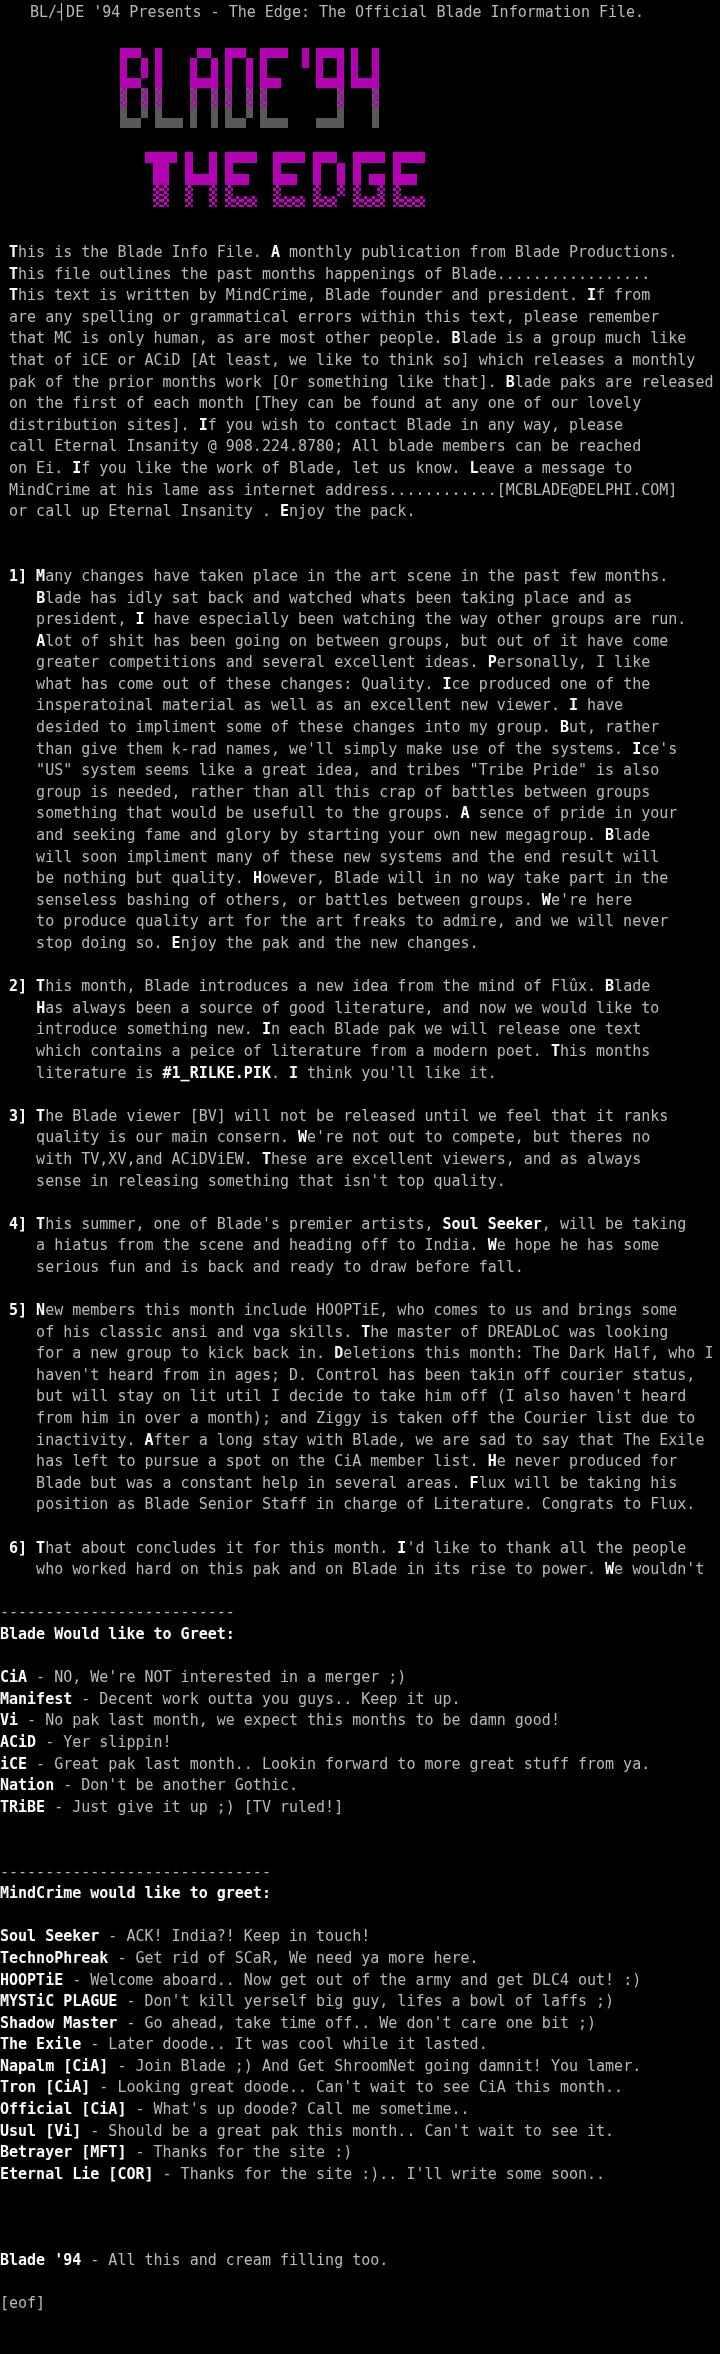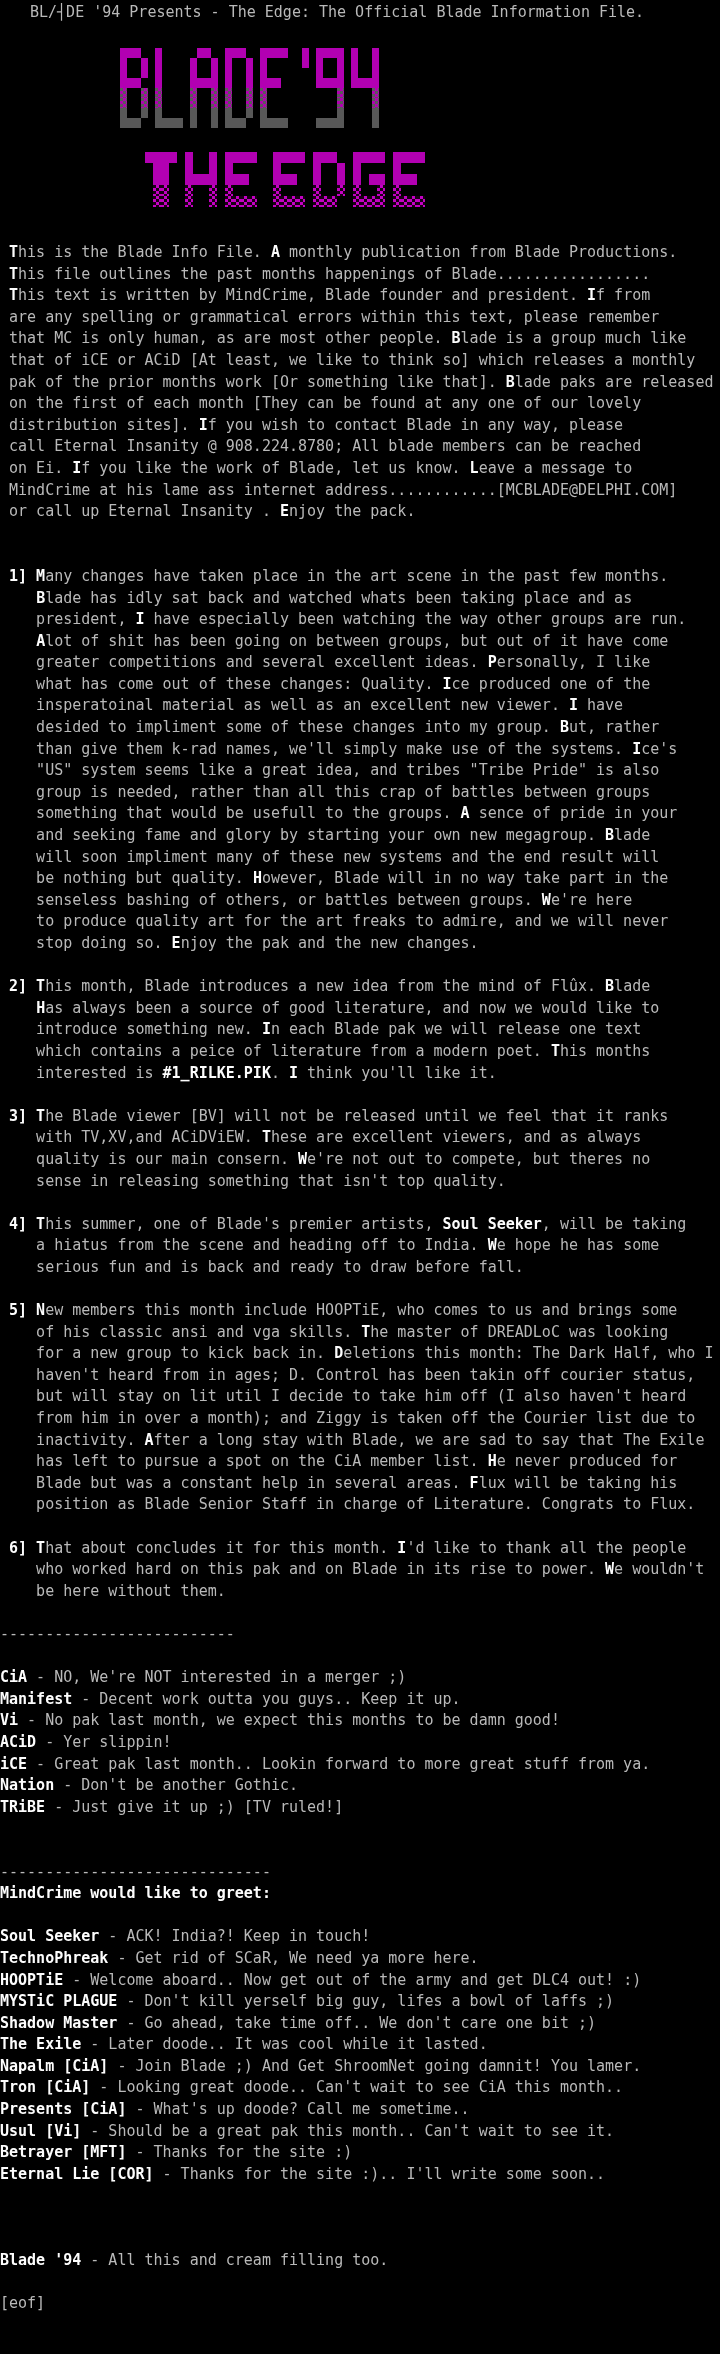--- a/index.html
+++ b/index.html
@@ -285,47 +285,47 @@
       <div class="line"><span class="seg-g">    will soon impliment many of these new systems and the end result will</span></div>
       <div class="line"><span class="seg-g">    be nothing but quality. </span><span class="seg-w">H</span><span class="seg-g">owever, Blade will in no way take part in the</span></div>
       <div class="line"><span class="seg-g">    senseless bashing of others, or battles between groups. </span><span class="seg-w">W</span><span class="seg-g">e're here</span></div>
       <div class="line"><span class="seg-g">    to produce quality art for the art freaks to admire, and we will never</span></div>
       <div class="line"><span class="seg-g">    stop doing so. </span><span class="seg-w">E</span><span class="seg-g">njoy the pak and the new changes.</span></div>
       <div class="line"></div>
       <div class="line"><span class="seg-w"> 2] T</span><span class="seg-g">his month, Blade introduces a new idea from the mind of Flûx. </span><span class="seg-w">B</span><span class="seg-g">lade</span></div>
       <div class="line"><span class="seg-g">    </span><span class="seg-w">H</span><span class="seg-g">as always been a source of good literature, and now we would like to</span></div>
       <div class="line"><span class="seg-g">    introduce something new. </span><span class="seg-w">I</span><span class="seg-g">n each Blade pak we will release one text</span></div>
       <div class="line"><span class="seg-g">    which contains a peice of literature from a modern poet. </span><span class="seg-w">T</span><span class="seg-g">his months</span></div>
-      <div class="line"><span class="seg-g">    interested is </span><span class="seg-w">#1_RILKE.PIK</span><span class="seg-g">. </span><span class="seg-w">I</span><span class="seg-g"> think you'll like it.</span></div>
+      <div class="line"><span class="seg-g">    literature is </span><span class="seg-w">#1_RILKE.PIK</span><span class="seg-g">. </span><span class="seg-w">I</span><span class="seg-g"> think you'll like it.</span></div>
       <div class="line"></div>
       <div class="line"><span class="seg-w"> 3] T</span><span class="seg-g">he Blade viewer [BV] will not be released until we feel that it ranks</span></div>
+      <div class="line"><span class="seg-g">    quality is our main consern. </span><span class="seg-w">W</span><span class="seg-g">e're not out to compete, but theres no</span></div>
       <div class="line"><span class="seg-g">    with TV,XV,and ACiDViEW. </span><span class="seg-w">T</span><span class="seg-g">hese are excellent viewers, and as always</span></div>
-      <div class="line"><span class="seg-g">    quality is our main consern. </span><span class="seg-w">W</span><span class="seg-g">e're not out to compete, but theres no</span></div>
       <div class="line"><span class="seg-g">    sense in releasing something that isn't top quality.</span></div>
       <div class="line"></div>
       <div class="line"><span class="seg-w"> 4] T</span><span class="seg-g">his summer, one of Blade's premier artists, </span><span class="seg-w">Soul Seeker</span><span class="seg-g">, will be taking</span></div>
       <div class="line"><span class="seg-g">    a hiatus from the scene and heading off to India. </span><span class="seg-w">W</span><span class="seg-g">e hope he has some</span></div>
       <div class="line"><span class="seg-g">    serious fun and is back and ready to draw before fall.</span></div>
       <div class="line"></div>
       <div class="line"><span class="seg-w"> 5] N</span><span class="seg-g">ew members this month include HOOPTiE, who comes to us and brings some</span></div>
       <div class="line"><span class="seg-g">    of his classic ansi and vga skills. </span><span class="seg-w">T</span><span class="seg-g">he master of DREADLoC was looking</span></div>
       <div class="line"><span class="seg-g">    for a new group to kick back in. </span><span class="seg-w">D</span><span class="seg-g">eletions this month: The Dark Half, who I</span></div>
       <div class="line"><span class="seg-g">    haven't heard from in ages; D. Control has been takin off courier status,</span></div>
       <div class="line"><span class="seg-g">    but will stay on lit util I decide to take him off (I also haven't heard</span></div>
       <div class="line"><span class="seg-g">    from him in over a month); and Ziggy is taken off the Courier list due to</span></div>
       <div class="line"><span class="seg-g">    inactivity. </span><span class="seg-w">A</span><span class="seg-g">fter a long stay with Blade, we are sad to say that The Exile</span></div>
       <div class="line"><span class="seg-g">    has left to pursue a spot on the CiA member list. </span><span class="seg-w">H</span><span class="seg-g">e never produced for</span></div>
       <div class="line"><span class="seg-g">    Blade but was a constant help in several areas. </span><span class="seg-w">F</span><span class="seg-g">lux will be taking his</span></div>
       <div class="line"><span class="seg-g">    position as Blade Senior Staff in charge of Literature. Congrats to Flux.</span></div>
       <div class="line"></div>
       <div class="line"><span class="seg-w"> 6] T</span><span class="seg-g">hat about concludes it for this month. </span><span class="seg-w">I</span><span class="seg-g">'d like to thank all the people</span></div>
       <div class="line"><span class="seg-g">    who worked hard on this pak and on Blade in its rise to power. </span><span class="seg-w">W</span><span class="seg-g">e wouldn't</span></div>
-      <div class="line"><span class="seg-g">    be here without them.</span></div>
       <div class="line"></div>
       <div class="line"><span class="seg-g">--------------------------</span></div>
+      <div class="line"><span class="seg-w">Blade Would like to Greet:</span></div>
       <div class="line"></div>
       <div class="line"><span class="seg-w">CiA</span><span class="seg-g"> - NO, We're NOT interested in a merger ;)</span></div>
       <div class="line"><span class="seg-w">Manifest</span><span class="seg-g"> - Decent work outta you guys.. Keep it up.</span></div>
       <div class="line"><span class="seg-w">Vi</span><span class="seg-g"> - No pak last month, we expect this months to be damn good!</span></div>
       <div class="line"><span class="seg-w">ACiD</span><span class="seg-g"> - Yer slippin!</span></div>
       <div class="line"><span class="seg-w">iCE</span><span class="seg-g"> - Great pak last month.. Lookin forward to more great stuff from ya.</span></div>
       <div class="line"><span class="seg-w">Nation</span><span class="seg-g"> - Don't be another Gothic.</span></div>
       <div class="line"><span class="seg-w">TRiBE</span><span class="seg-g"> - Just give it up ;) [TV ruled!]</span></div>
       <div class="line"></div>
       <div class="line"></div>
@@ -333,21 +333,21 @@
       <div class="line"><span class="seg-w">MindCrime would like to greet:</span></div>
       <div class="line"></div>
       <div class="line"><span class="seg-w">Soul Seeker</span><span class="seg-g"> - ACK! India?! Keep in touch!</span></div>
       <div class="line"><span class="seg-w">TechnoPhreak</span><span class="seg-g"> - Get rid of SCaR, We need ya more here.</span></div>
       <div class="line"><span class="seg-w">HOOPTiE</span><span class="seg-g"> - Welcome aboard.. Now get out of the army and get DLC4 out! :)</span></div>
       <div class="line"><span class="seg-w">MYSTiC PLAGUE</span><span class="seg-g"> - Don't kill yerself big guy, lifes a bowl of laffs ;)</span></div>
       <div class="line"><span class="seg-w">Shadow Master</span><span class="seg-g"> - Go ahead, take time off.. We don't care one bit ;)</span></div>
       <div class="line"><span class="seg-w">The Exile</span><span class="seg-g"> - Later doode.. It was cool while it lasted.</span></div>
       <div class="line"><span class="seg-w">Napalm [CiA]</span><span class="seg-g"> - Join Blade ;) And Get ShroomNet going damnit! You lamer.</span></div>
       <div class="line"><span class="seg-w">Tron [CiA]</span><span class="seg-g"> - Looking great doode.. Can't wait to see CiA this month..</span></div>
-      <div class="line"><span class="seg-w">Presents [CiA]</span><span class="seg-g"> - What's up doode? Call me sometime..</span></div>
+      <div class="line"><span class="seg-w">Official [CiA]</span><span class="seg-g"> - What's up doode? Call me sometime..</span></div>
       <div class="line"><span class="seg-w">Usul [Vi]</span><span class="seg-g"> - Should be a great pak this month.. Can't wait to see it.</span></div>
       <div class="line"><span class="seg-w">Betrayer [MFT]</span><span class="seg-g"> - Thanks for the site :)</span></div>
       <div class="line"><span class="seg-w">Eternal Lie [COR]</span><span class="seg-g"> - Thanks for the site :).. I'll write some soon..</span></div>
       <div class="line"></div>
       <div class="line"></div>
       <div class="line"></div>
       <div class="line"><span class="seg-w">Blade '94</span><span class="seg-g"> - All this and cream filling too.</span></div>
       <div class="line"></div>
       <div class="line"><span class="seg-g">[eof]</span></div>
     </div>

